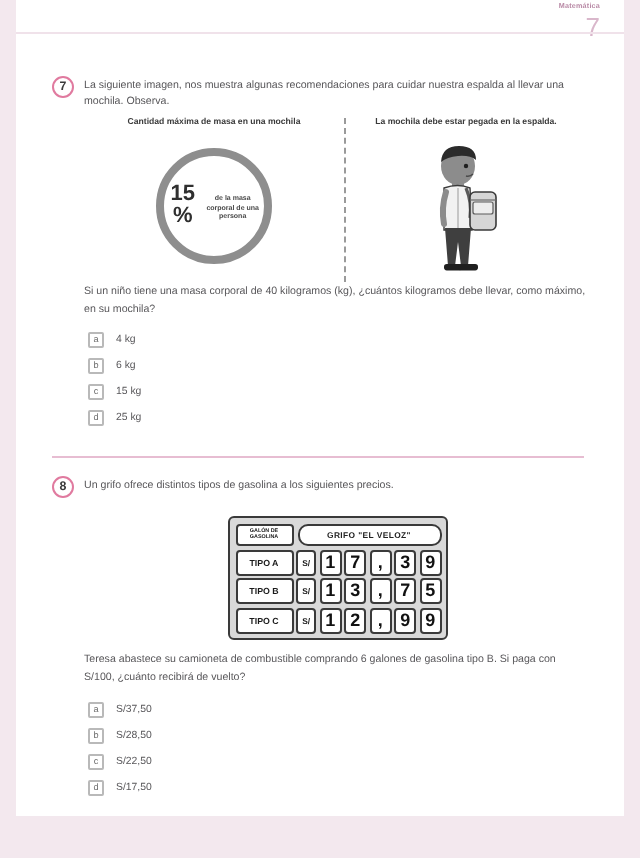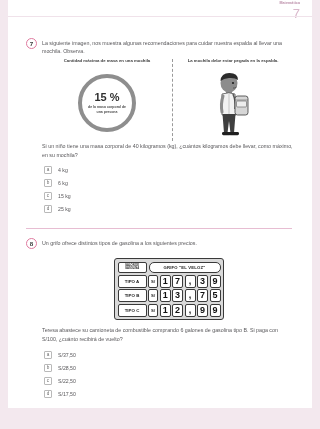--- a/index.html
+++ b/index.html
@@ -124,21 +124,20 @@
     position: absolute;
     left: 50%;
     transform: translateX(-50%);
     top: 16px;
     width: 58px;
     height: 58px;
     border-radius: 50%;
     border: 4px solid #8e8e8e;
     box-sizing: border-box;
     display: flex;
-    flex-direction: column;
     align-items: center;
     justify-content: center;
     background: #fff;
   }
   .badge-pct {
     font-size: 11px;
     font-weight: bold;
     color: #2f2f2f;
     line-height: 1;
   }

